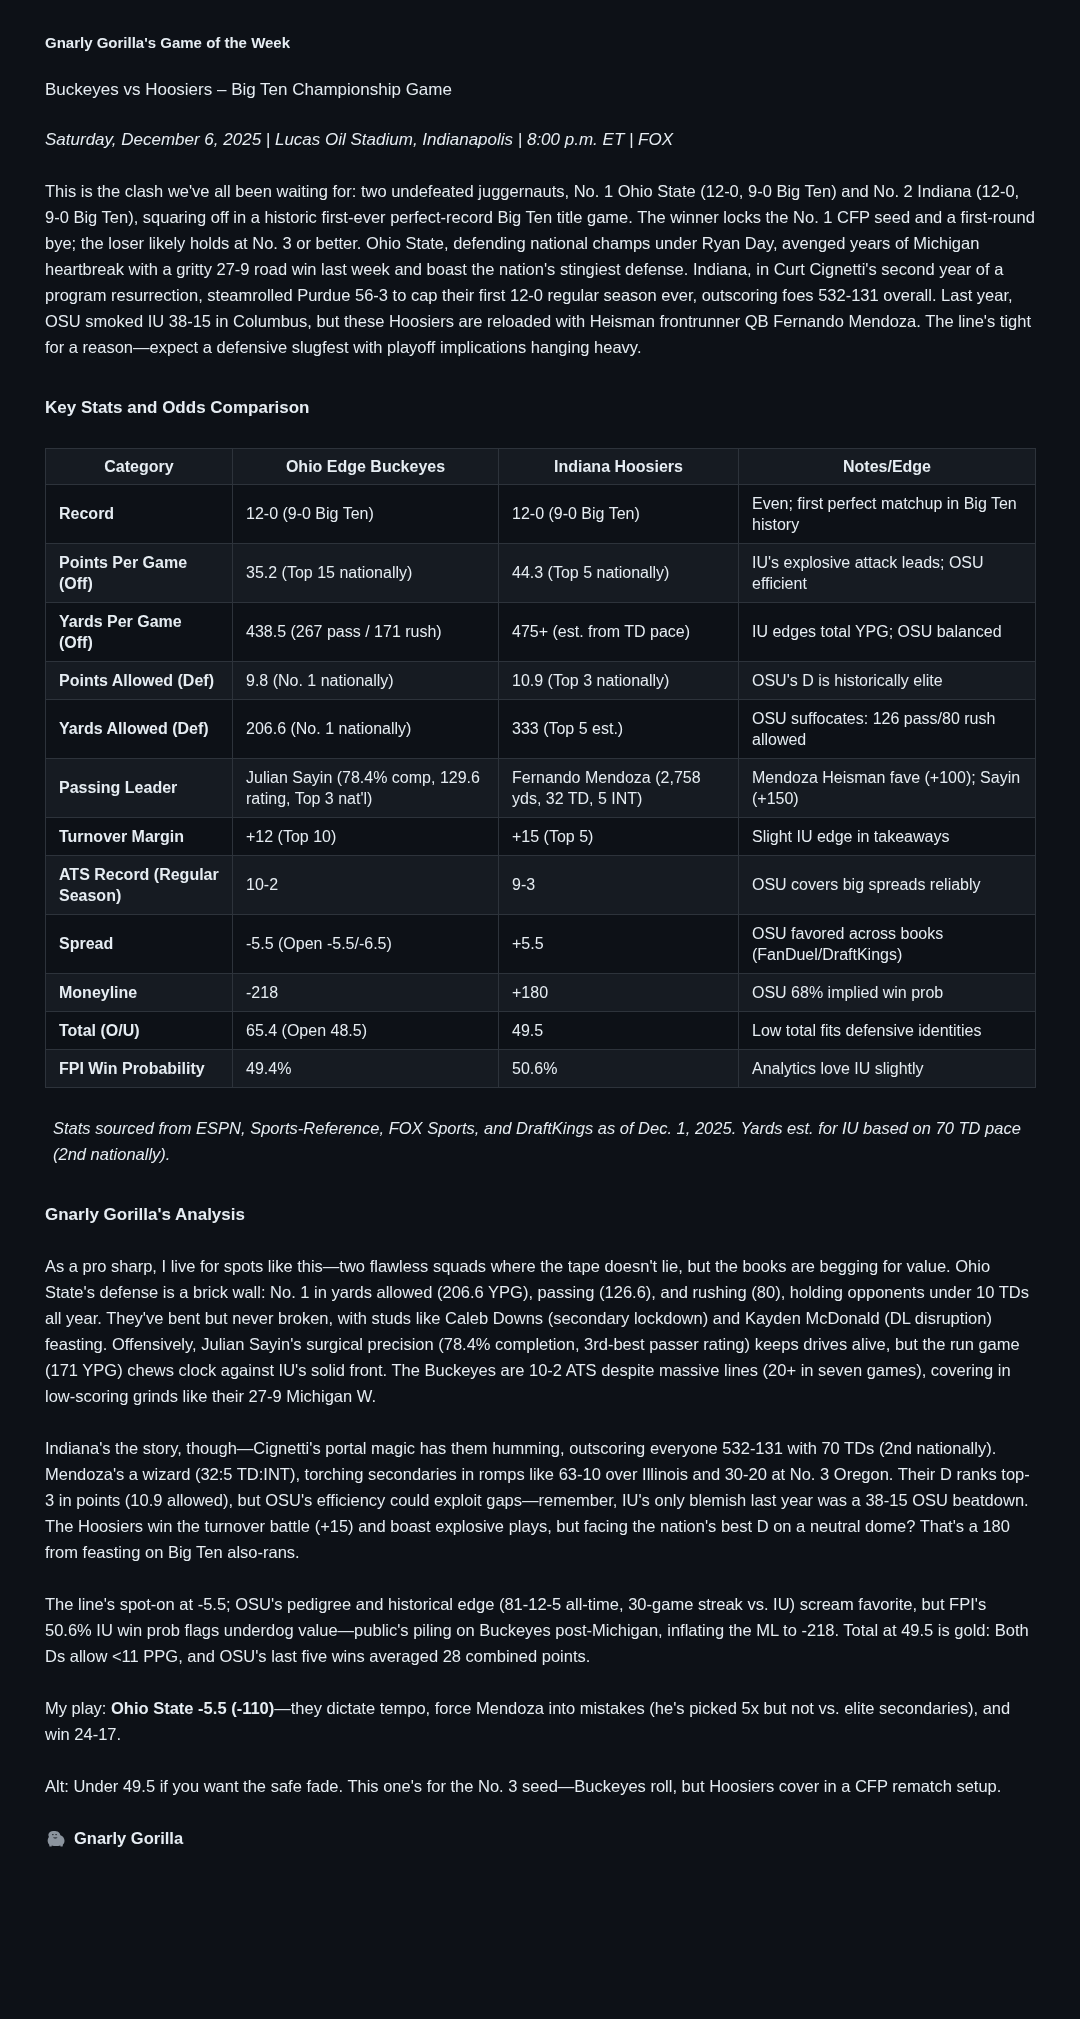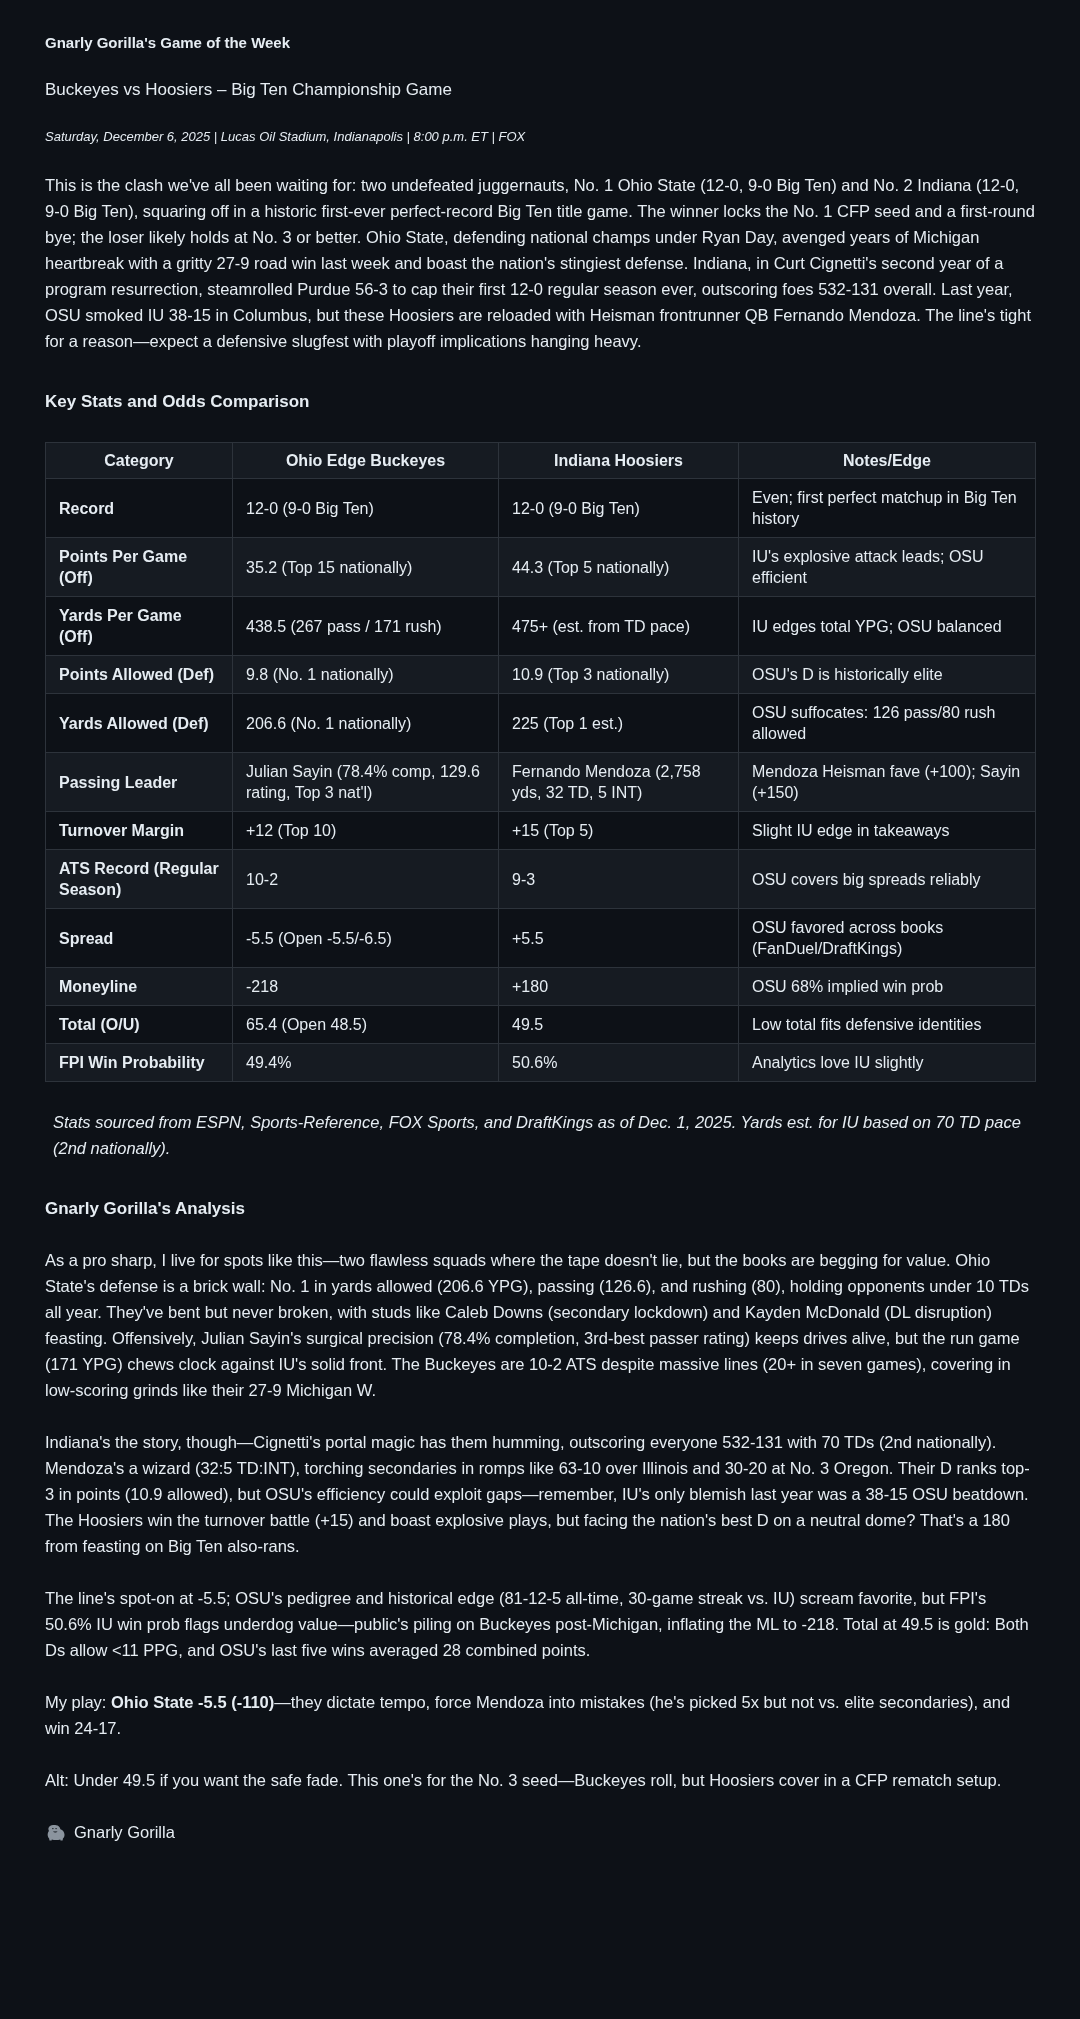--- a/index.html
+++ b/index.html
@@ -23,21 +23,21 @@
     font-weight: 700;
     margin: 9px 0 8px 0;
     line-height: 1.3;
   }
   .subtitle {
     font-size: 17px;
     margin: 25px 0 0 0;
     line-height: 1.4;
   }
   .event-line {
-    font-size: 13px;
+    font-size: 17px;
     font-style: italic;
     margin: 27px 0 0 0;
     line-height: 1.4;
   }
   .para {
     font-size: 16.5px;
     line-height: 26px;
     margin: 26px 0 0 0;
   }
   .section-heading {
@@ -95,21 +95,21 @@
   }
   .signature {
     margin: 26px 0 0 0;
     font-size: 16.5px;
     line-height: 26px;
     display: flex;
     align-items: center;
     gap: 7px;
   }
   .signature .sig-name {
-    font-weight: 400;
+    font-weight: 700;
   }
   .gorilla-icon {
     display: inline-block;
     width: 22px;
     height: 22px;
     flex: 0 0 auto;
   }
 </style>
 </head>
 <body>
@@ -162,21 +162,21 @@
         </tr>
         <tr>
           <th scope="row">Points Allowed (Def)</th>
           <td>9.8 (No. 1 nationally)</td>
           <td>10.9 (Top 3 nationally)</td>
           <td>OSU's D is historically elite</td>
         </tr>
         <tr>
           <th scope="row">Yards Allowed (Def)</th>
           <td>206.6 (No. 1 nationally)</td>
-          <td>225 (Top 1 est.)</td>
+          <td>333 (Top 5 est.)</td>
           <td>OSU suffocates: 126 pass/80 rush allowed</td>
         </tr>
         <tr>
           <th scope="row">Passing Leader</th>
           <td>Julian Sayin (78.4% comp, 129.6 rating, Top 3 nat'l)</td>
           <td>Fernando Mendoza (2,758 yds, 32 TD, 5 INT)</td>
           <td>Mendoza Heisman fave (+100); Sayin (+150)</td>
         </tr>
         <tr>
           <th scope="row">Turnover Margin</th>

